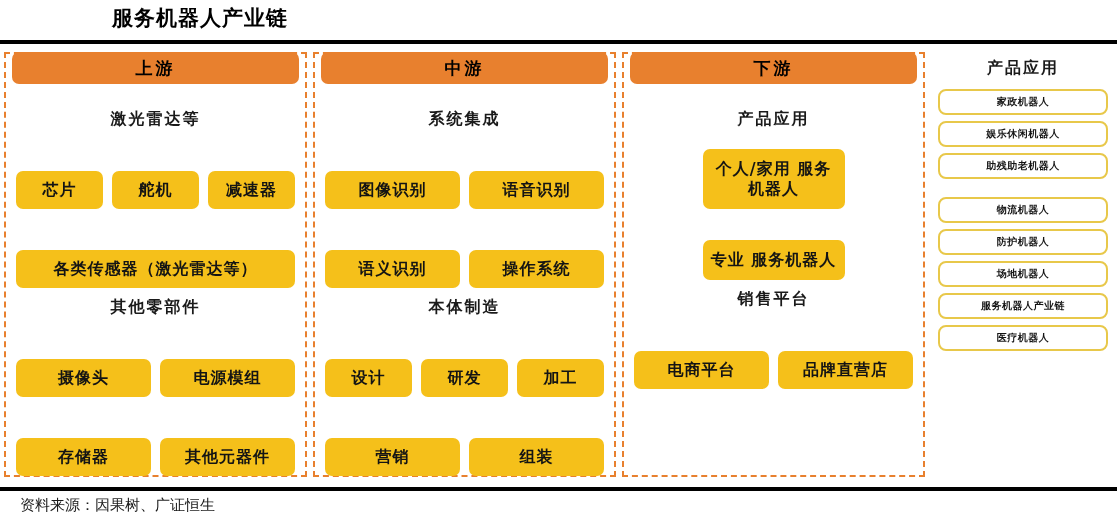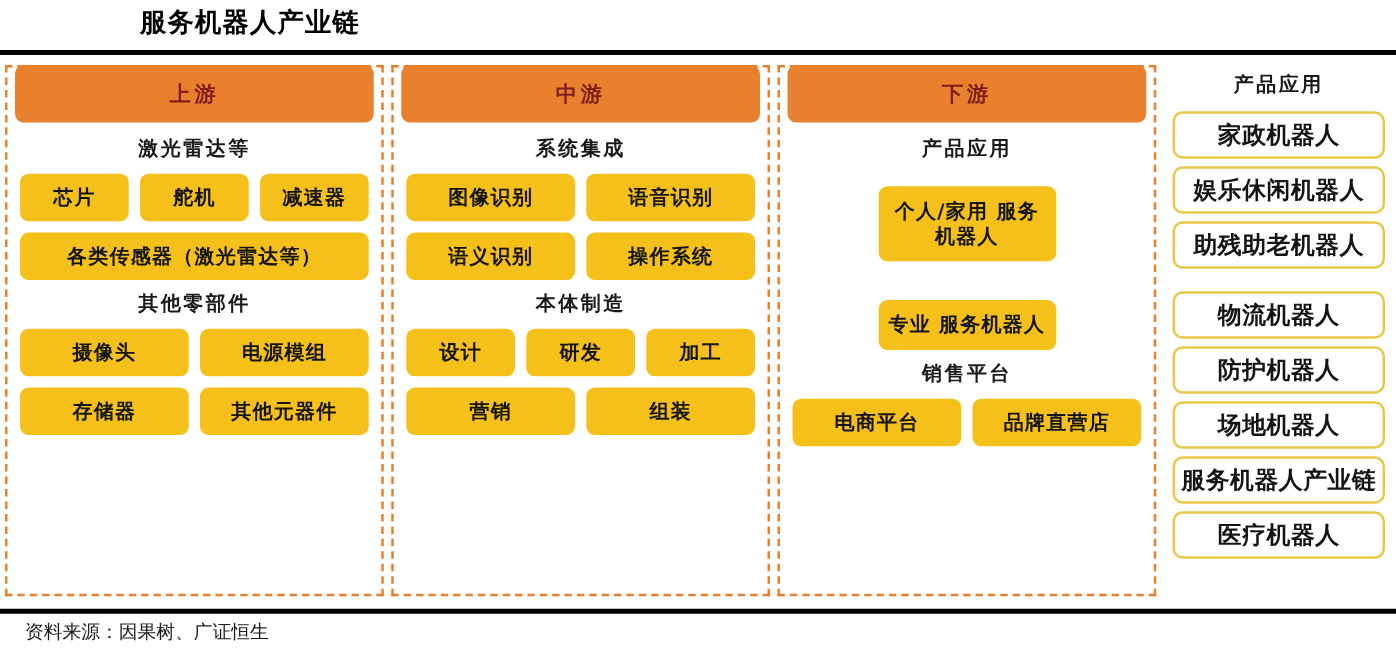--- a/index.html
+++ b/index.html
@@ -59,27 +59,27 @@
   }
   #col-upstream   { left: 4px;   width: 303px; }
   #col-midstream  { left: 313px; width: 303px; }
   #col-downstream { left: 622px; width: 303px; }
 
   .col-header {
     position: absolute;
     left: 6px;
     right: 6px;
     top: -2px;
-    height: 46px;
+    height: 32px;
     background: #E8802E;
     border-radius: 7px;
     display: flex;
     align-items: center;
     justify-content: center;
-    color: #7f1d1d;
+    color: #000000;
     font-size: 17px;
     font-weight: 700;
     letter-spacing: 3px;
   }
 
   .col-body {
     position: absolute;
     left: 0;
     right: 0;
     top: 41px;
@@ -112,20 +112,21 @@
     letter-spacing: 1px;
     display: flex;
     align-items: center;
     justify-content: center;
     text-align: center;
     padding: 9px 6px;
     box-sizing: border-box;
     flex: 1 1 0;
     line-height: 1.25;
     white-space: nowrap;
+    margin-top: 32px;
   }
   .chip.wide { flex: 0 0 100%; }
   .chip.two-line { white-space: normal; padding: 10px 8px; }
 
   
   #col-downstream .chip.stack {
     flex: 0 0 142px;
     margin: 0 auto;
   }
   .spacer-sm { height: 10px; }
@@ -145,21 +146,21 @@
     font-weight: 700;
     color: #1a1a1a;
     letter-spacing: 2px;
     margin: 6px 0 10px 0;
   }
   .app-chip {
     background: #ffffff;
     border: 2px solid #E8C84A;
     border-radius: 8px;
     color: #141414;
-    font-size: 19px;
+    font-size: 10px;
     font-weight: 700;
     letter-spacing: 0.5px;
     text-align: center;
     padding: 4px 2px;
     margin-bottom: 6px;
     white-space: nowrap;
     box-sizing: border-box;
   }
   .app-gap { height: 12px; }
 </style>

